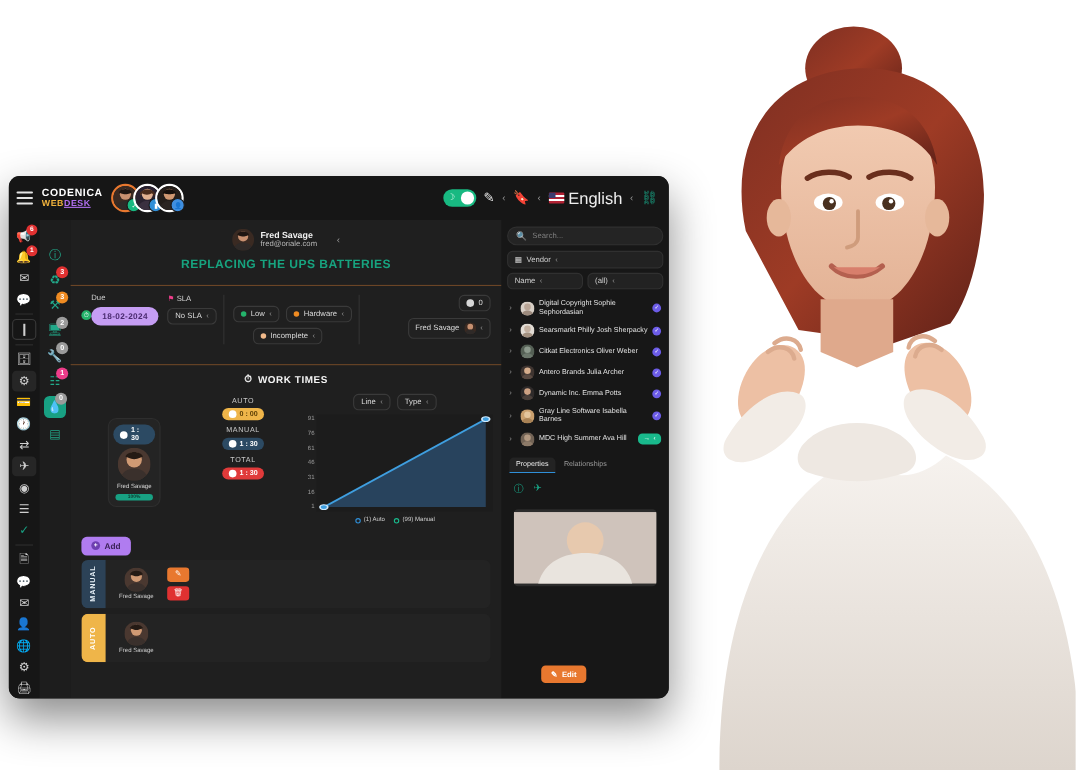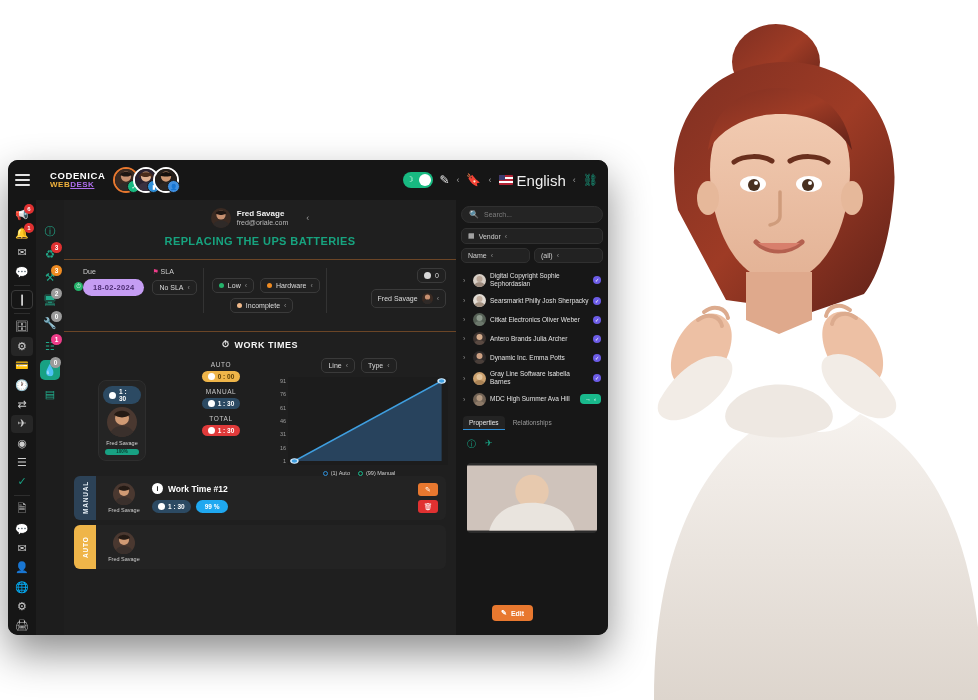--- a/index.html
+++ b/index.html
@@ -26,21 +26,21 @@
     position: absolute; left: 0; top: 0; width: 100%; height: 40px;
     background: #161616;
     display: flex; align-items: center;
   }
   .hamburger {
     width: 28px; height: 40px; display: flex; flex-direction: column;
     justify-content: center; align-items: center; gap: 3px; cursor: pointer;
   }
   .hamburger i { display: block; width: 15px; height: 2px; background: #e4e4e4; border-radius: 1px; }
 
-  .brand { margin-left: 14px; line-height: 1.05; }
+  .brand { margin-left: 2px; line-height: 1.05; }
   .brand-1 { font-size: 9.5px; font-weight: bold; color: #ffffff; letter-spacing: .6px; }
   .brand-2 { font-size: 8px; font-weight: bold; letter-spacing: .5px; }
   .brand-2 .w { color: #f0b23c; }
   .brand-2 .d { color: #b06ff0; text-decoration: underline; }
 
   .avatars { display: flex; margin-left: 8px; }
   .av {
     position: relative; width: 26px; height: 26px; border-radius: 50%;
     border: 2px solid #fff; margin-left: -6px; overflow: visible;
   }
@@ -646,47 +646,40 @@
               <span>(1) Auto</span>
             </span>
             <span>
               <span class="lg-dot" style="border-color:#19b98c;"></span>
               <span>(99) Manual</span>
             </span>
           </div>
         </div>
       </div>
 
+      <div class="add-row">
+        <button class="btn-add">
+          <span class="plus">+</span>
+          <span>Add</span>
+        </button>
+      </div>
 
       <div class="wt-row">
         <div class="wt-tab manual">MANUAL</div>
         <div class="wt-main">
           <div class="wt-person">
             <span class="f">
               <svg viewBox="0 0 22 22" class="face-img">
                 <rect width="22" height="22" fill="#4a3830"></rect>
                 <circle cx="11" cy="8" r="5" fill="#d09a74"></circle>
                 <path d="M1.5 22c.9-5.8 5.1-8 9.5-8s8.6 2.2 9.5 8z" fill="#3a302c"></path>
                 <path d="M5 6c1.8-4.2 10.2-4.2 12 0 0 0-3.4 1.8-6 1.8S5 6 5 6z" fill="#241a14"></path>
               </svg>
             </span>
             <span class="n">Fred Savage</span>
-          </div>
-          <div class="wt-info">
-            <div class="wt-title">
-              <span class="icon-circle">i</span>
-              <span>Work Time #12</span>
-            </div>
-            <div class="wt-badges">
-              <span class="time-pill tp-blue">
-                <span class="tp-dot"></span>
-                <span>1 : 30</span>
-              </span>
-              <span class="b-pct">99 %</span>
-            </div>
           </div>
           <div class="wt-actions">
             <button class="sq-btn sq-orange">✎</button>
             <button class="sq-btn sq-red">🗑</button>
           </div>
         </div>
       </div>
 
       <div class="wt-row">
         <div class="wt-tab auto">AUTO</div>

